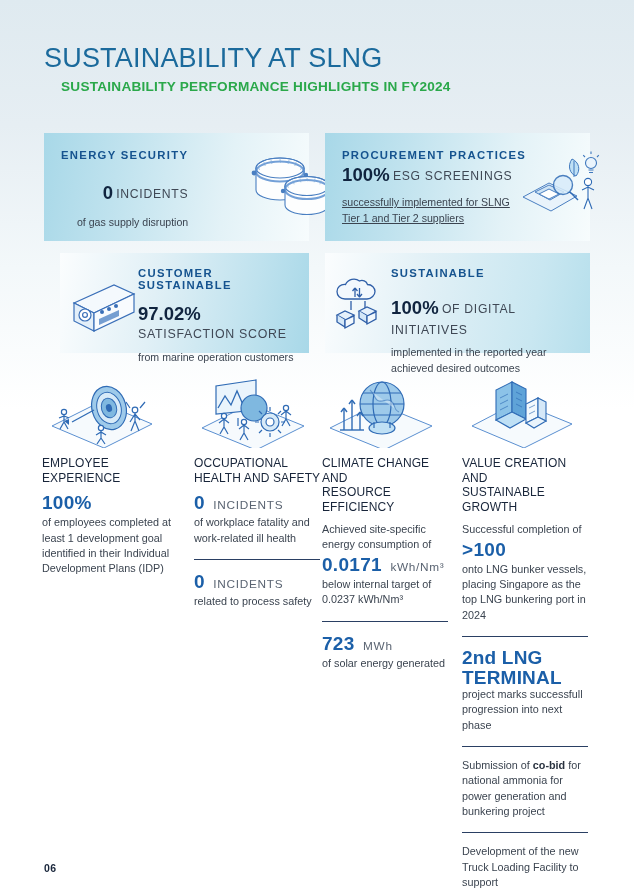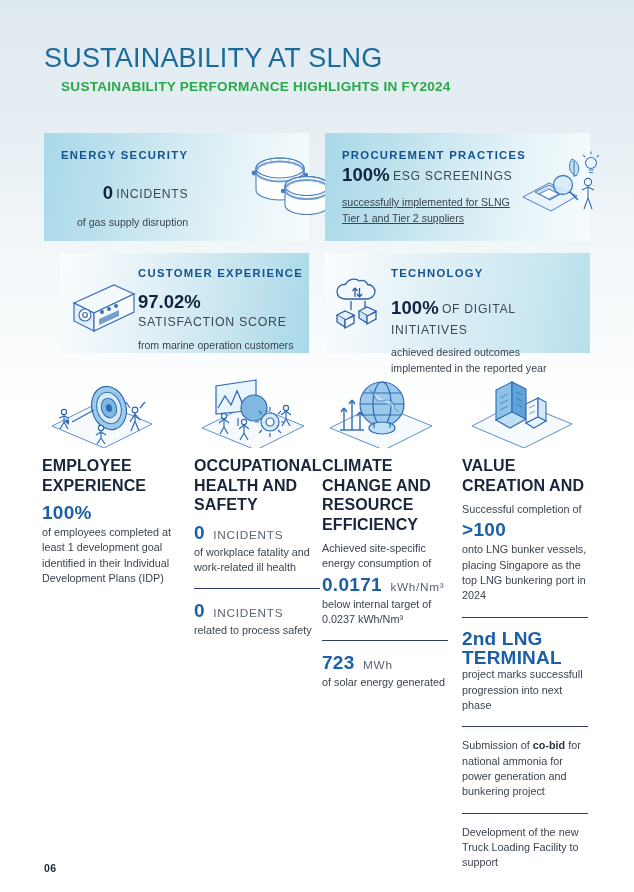--- a/index.html
+++ b/index.html
@@ -74,21 +74,21 @@
   
   .cols { position:absolute; left:0; top:378px; width:634px; }
   .col { position:absolute; width:132px; }
   .col.c1 { left:42px; }
   .col.c2 { left:182px;margin-left:12px; }
   .col.c3 { left:322px; }
   .col.c4 { left:462px; }
 
   .col-icon { height:70px; margin-bottom:8px; }
   .col-head {
-    font-size:16px; font-weight:700; color:#18253a;
+    font-size:12px; font-weight:400; color:#18253a;
     letter-spacing:.1px; line-height:1.22; margin-bottom:7px;
   }
   .col-body { font-size:10.8px; color:#3b4450; line-height:1.42; }
   .num {
     font-size:19px; font-weight:700; color:#1b5fa8;
     letter-spacing:.3px; display:inline-block;
   }
   .num-line { margin:2px 0 1px; }
   .inc {
     font-size:11.8px; color:#5a6472; letter-spacing:.7px;
@@ -218,21 +218,21 @@
           </g>
           <g fill="#3a6fb8">
             <circle cx="34" cy="33" r="2"></circle>
               <circle cx="41" cy="30" r="2"></circle>
               <circle cx="48" cy="27" r="2"></circle>
           </g>
           <path d="M31 40l20-9v6l-20 9z" fill="#4a7fc1" opacity=".75"></path>
         </svg>
       </div>
       <div class="txt">
-        <div class="card-head">CUSTOMER EXPERIENCE</div>
+        <div class="card-head">CUSTOMER SUSTAINABLE</div>
         <div class="big2">97.02%</div>
         <div class="score">SATISFACTION SCORE</div>
         <div class="card-desc">from marine operation customers</div>
       </div>
     </div>
   </div>
 
   <div class="card br">
     <div class="card-inner">
       <div class="card-icon">
@@ -244,28 +244,28 @@
             <path d="M8 40l8-4 9 4-8 5z" fill="#e6f1fb"></path>
             <path d="M16 45v7l-8-5v-7" fill="#d5e8f8"></path>
             <path d="M16 45l9-4v7l-9 5z" fill="#f2f8fd"></path>
             <path d="M30 36l8-4 9 4-8 5z" fill="#e6f1fb"></path>
             <path d="M38 41v7l-8-5v-7" fill="#d5e8f8"></path>
             <path d="M38 41l9-4v7l-9 5z" fill="#f2f8fd"></path>
           </g>
         </svg>
       </div>
       <div class="txt">
-        <div class="card-head">TECHNOLOGY</div>
+        <div class="card-head">SUSTAINABLE</div>
         <div class="card-stat">
           <span class="big">100%</span>
           <span class="unit">OF DIGITAL INITIATIVES</span>
         </div>
         <div class="card-desc">
+          <div>implemented in the reported year</div>
           <div>achieved desired outcomes</div>
-          <div>implemented in the reported year</div>
         </div>
       </div>
     </div>
   </div>
 
   <div class="cols">
 
     <div class="col c1">
       <div class="col-icon">
         <svg width="120" height="70" viewBox="0 0 120 70">
@@ -393,20 +393,21 @@
             <path d="M76 39V20l8 4v19z" fill="#d5e8f8"></path>
             <path d="M64 45l12-6 8 4-12 7z" fill="#eaf4fc"></path>
           </g>
           <g stroke="#2f6bb5" stroke-width=".8" opacity=".8">
             <path d="M38 20l8-4M38 26l8-4M38 32l8-4M54 14l6 3M54 20l6 3M54 26l6 3M67 30l6-3M67 36l6-3"></path>
           </g>
         </svg>
       </div>
       <div class="col-head">
         <div>VALUE CREATION AND</div>
+        <div>SUSTAINABLE GROWTH</div>
       </div>
 
       <div class="col-body lead">Successful completion of</div>
       <div class="num-line">
         <span class="num">&gt;100</span>
       </div>
       <div class="col-body">onto LNG bunker vessels, placing Singapore as the top LNG bunkering port in 2024</div>
 
       <hr class="divider">
 

